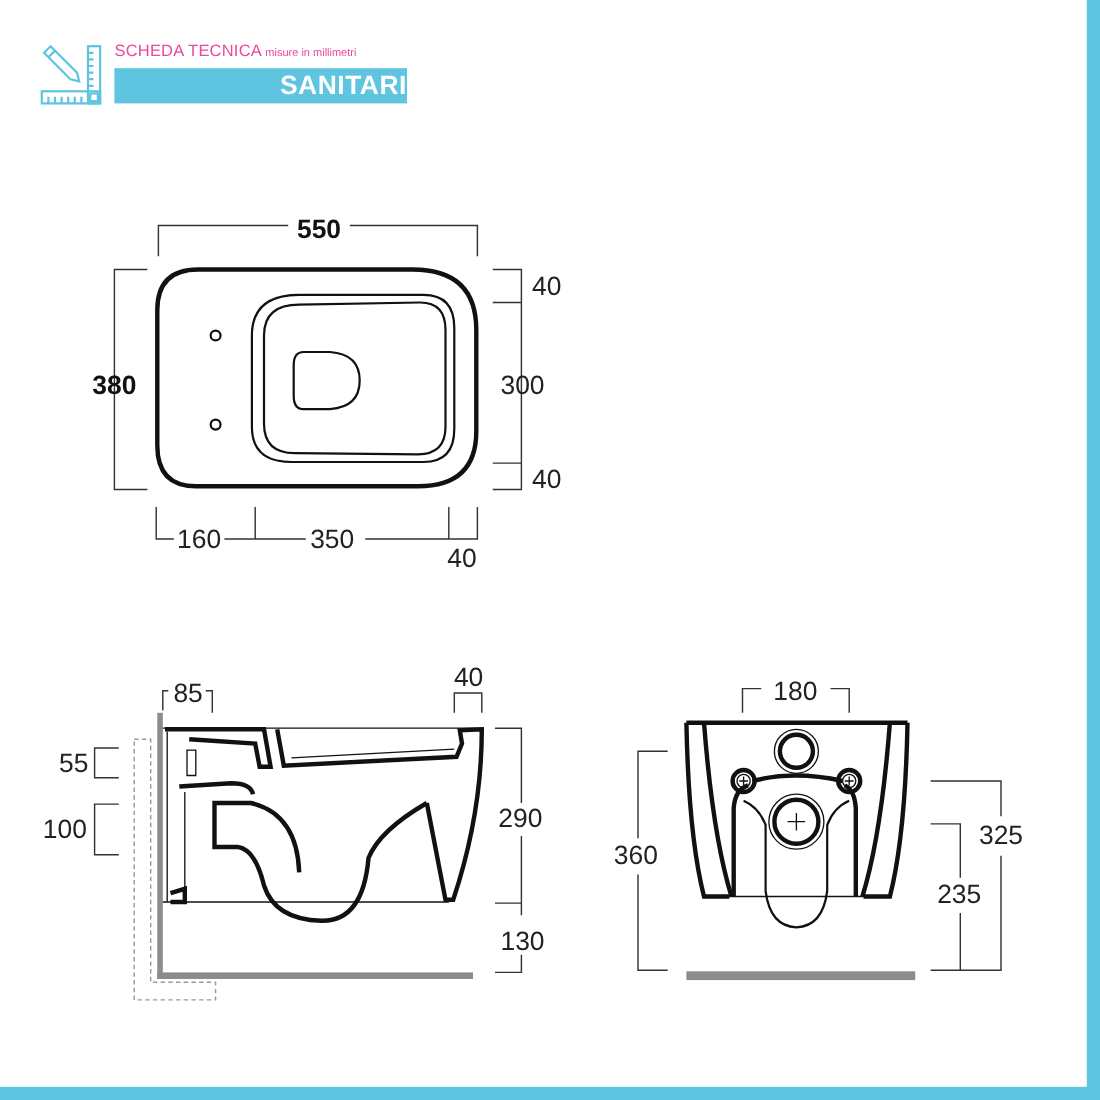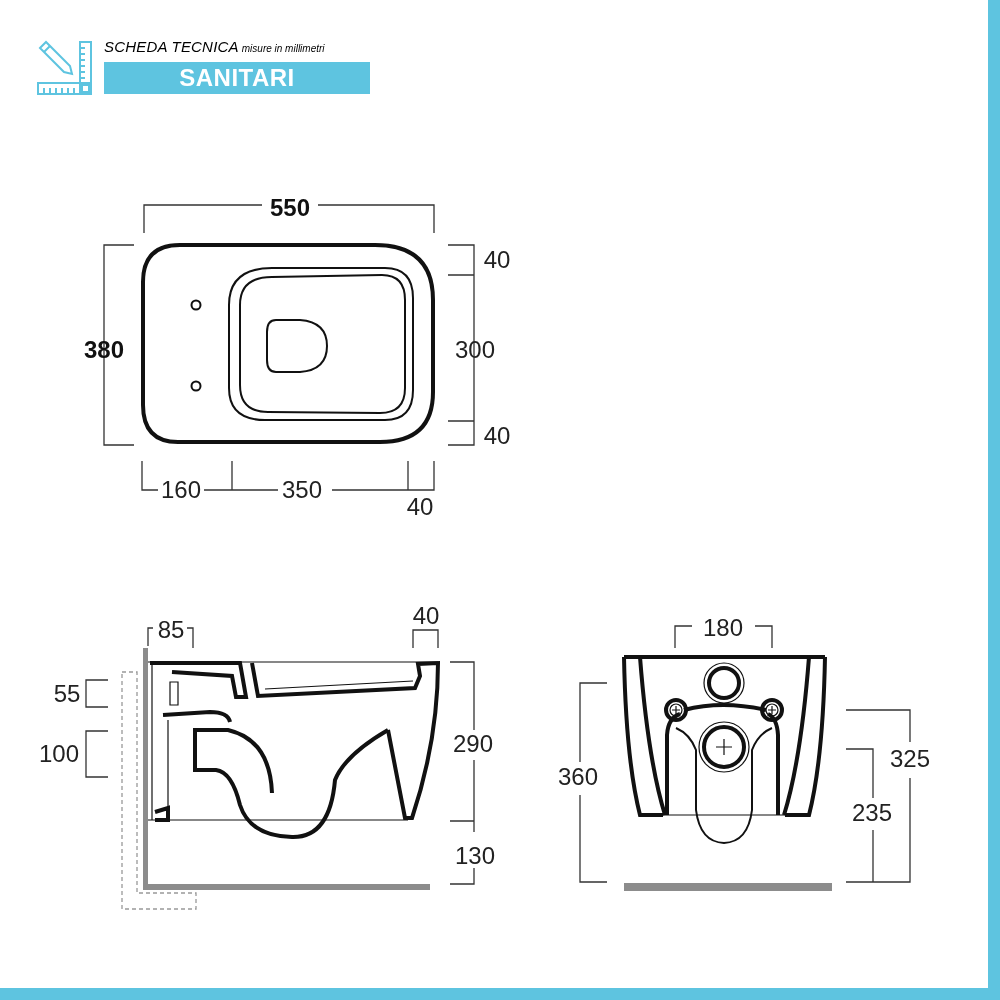--- a/index.html
+++ b/index.html
@@ -8,28 +8,28 @@
     background: #ffffff;
     font-family: "Liberation Sans", sans-serif;
   }
   .frame-right { position: absolute; left: 988px; top: 0; width: 12px; height: 1000px; background: #5ec4e0; }
   .frame-bottom { position: absolute; left: 0; top: 988px; width: 1000px; height: 12px; background: #5ec4e0; }
 
   .header { position: absolute; left: 36px; top: 38px; width: 340px; height: 60px; }
   .header-icon { position: absolute; left: 0; top: 2px; width: 58px; height: 58px; }
   .header-title {
     position: absolute; left: 68px; top: 0; white-space: nowrap;
-    font-style: italic; color: #000000;
+    color: #ec4899;
   }
   .header-title .main { font-size: 15px; letter-spacing: 0.2px; }
   .header-title .sub { font-size: 10px; margin-left: 3px; }
   .header-band {
     position: absolute; left: 68px; top: 24px; width: 266px; height: 32px;
     background: #5ec4e0; color: #fff; font-weight: bold; font-size: 24px;
-    text-align: center; line-height: 32px; letter-spacing: 0.5px;
+    text-align: right; line-height: 32px; letter-spacing: 0.5px;
   }
 
   svg.drawing { position: absolute; left: 0; top: 0; width: 1000px; height: 1000px; }
   .dim { font-family: "Liberation Sans", sans-serif; font-size: 24px; fill: #222; }
   .dim-bold { font-weight: bold; fill: #111; }
   .dl { stroke: #333; stroke-width: 1.3; fill: none; }
   .thick { stroke: #111; stroke-width: 4; fill: none; }
   .med { stroke: #111; stroke-width: 2; fill: none; }
   .thin { stroke: #111; stroke-width: 1.2; fill: none; }
   .wall { fill: #8c8c8c; }

